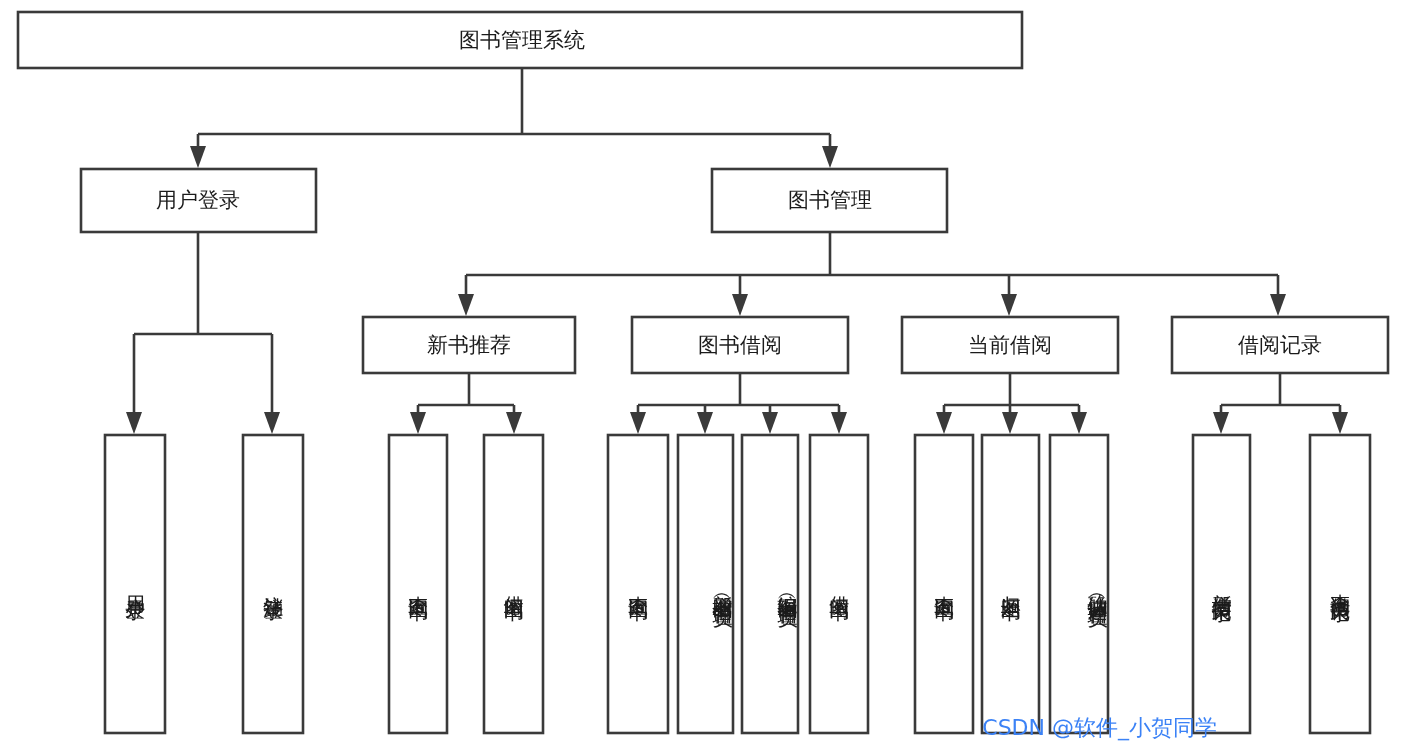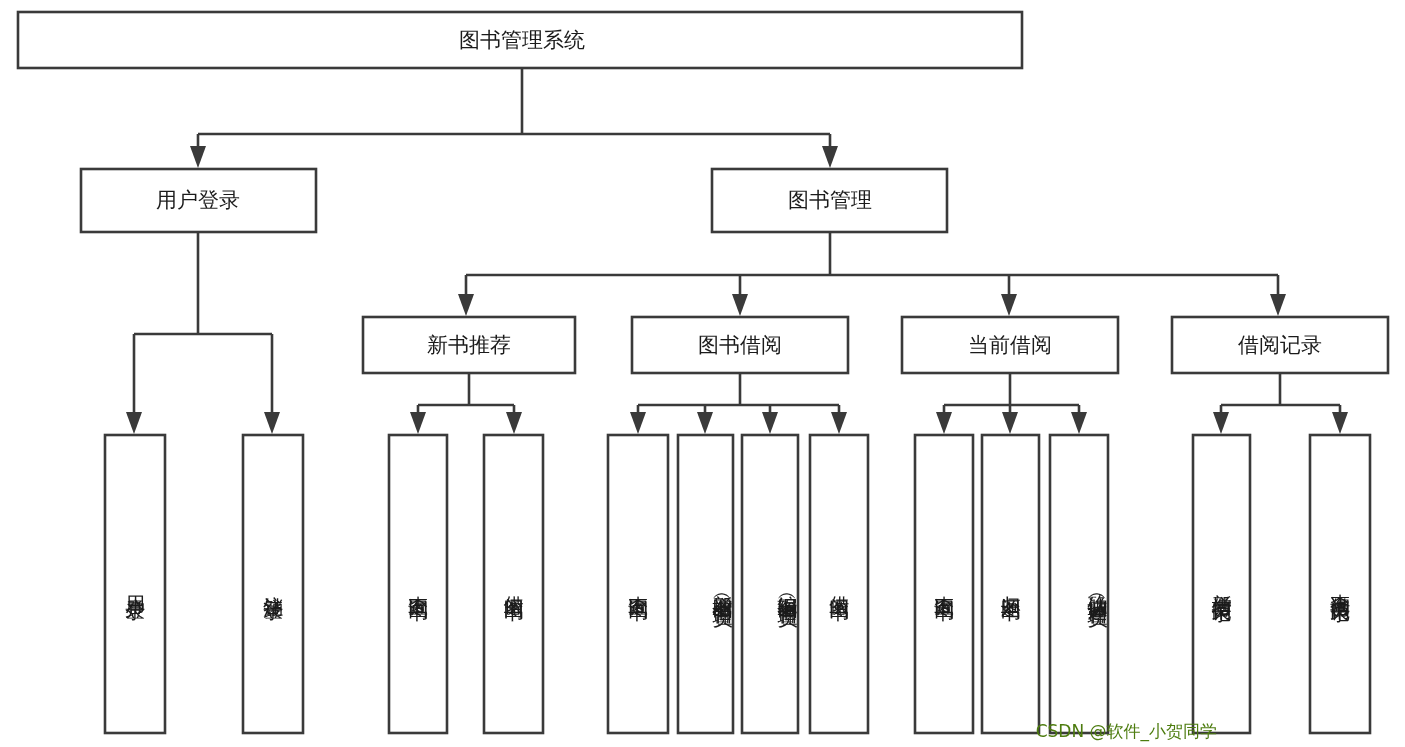--- a/index.html
+++ b/index.html
@@ -62,22 +62,22 @@
     align-items: center;
     justify-content: center;
     text-align: center;
     pointer-events: none;
   }
   .watermark {
     position: absolute;
     right: 9px;
     bottom: 4px;
     font-family: "DejaVu Sans", "Liberation Sans", sans-serif;
-    font-size: 17px;
-    color: #4d7c0f;
+    font-size: 22px;
+    color: #3b82f6;
     white-space: nowrap;
   }
 </style>
 </head>
 <body>
 
 <div id="diagram-root">
 
   <svg class="diagram-svg" viewBox="0 0 1405 747">
 

